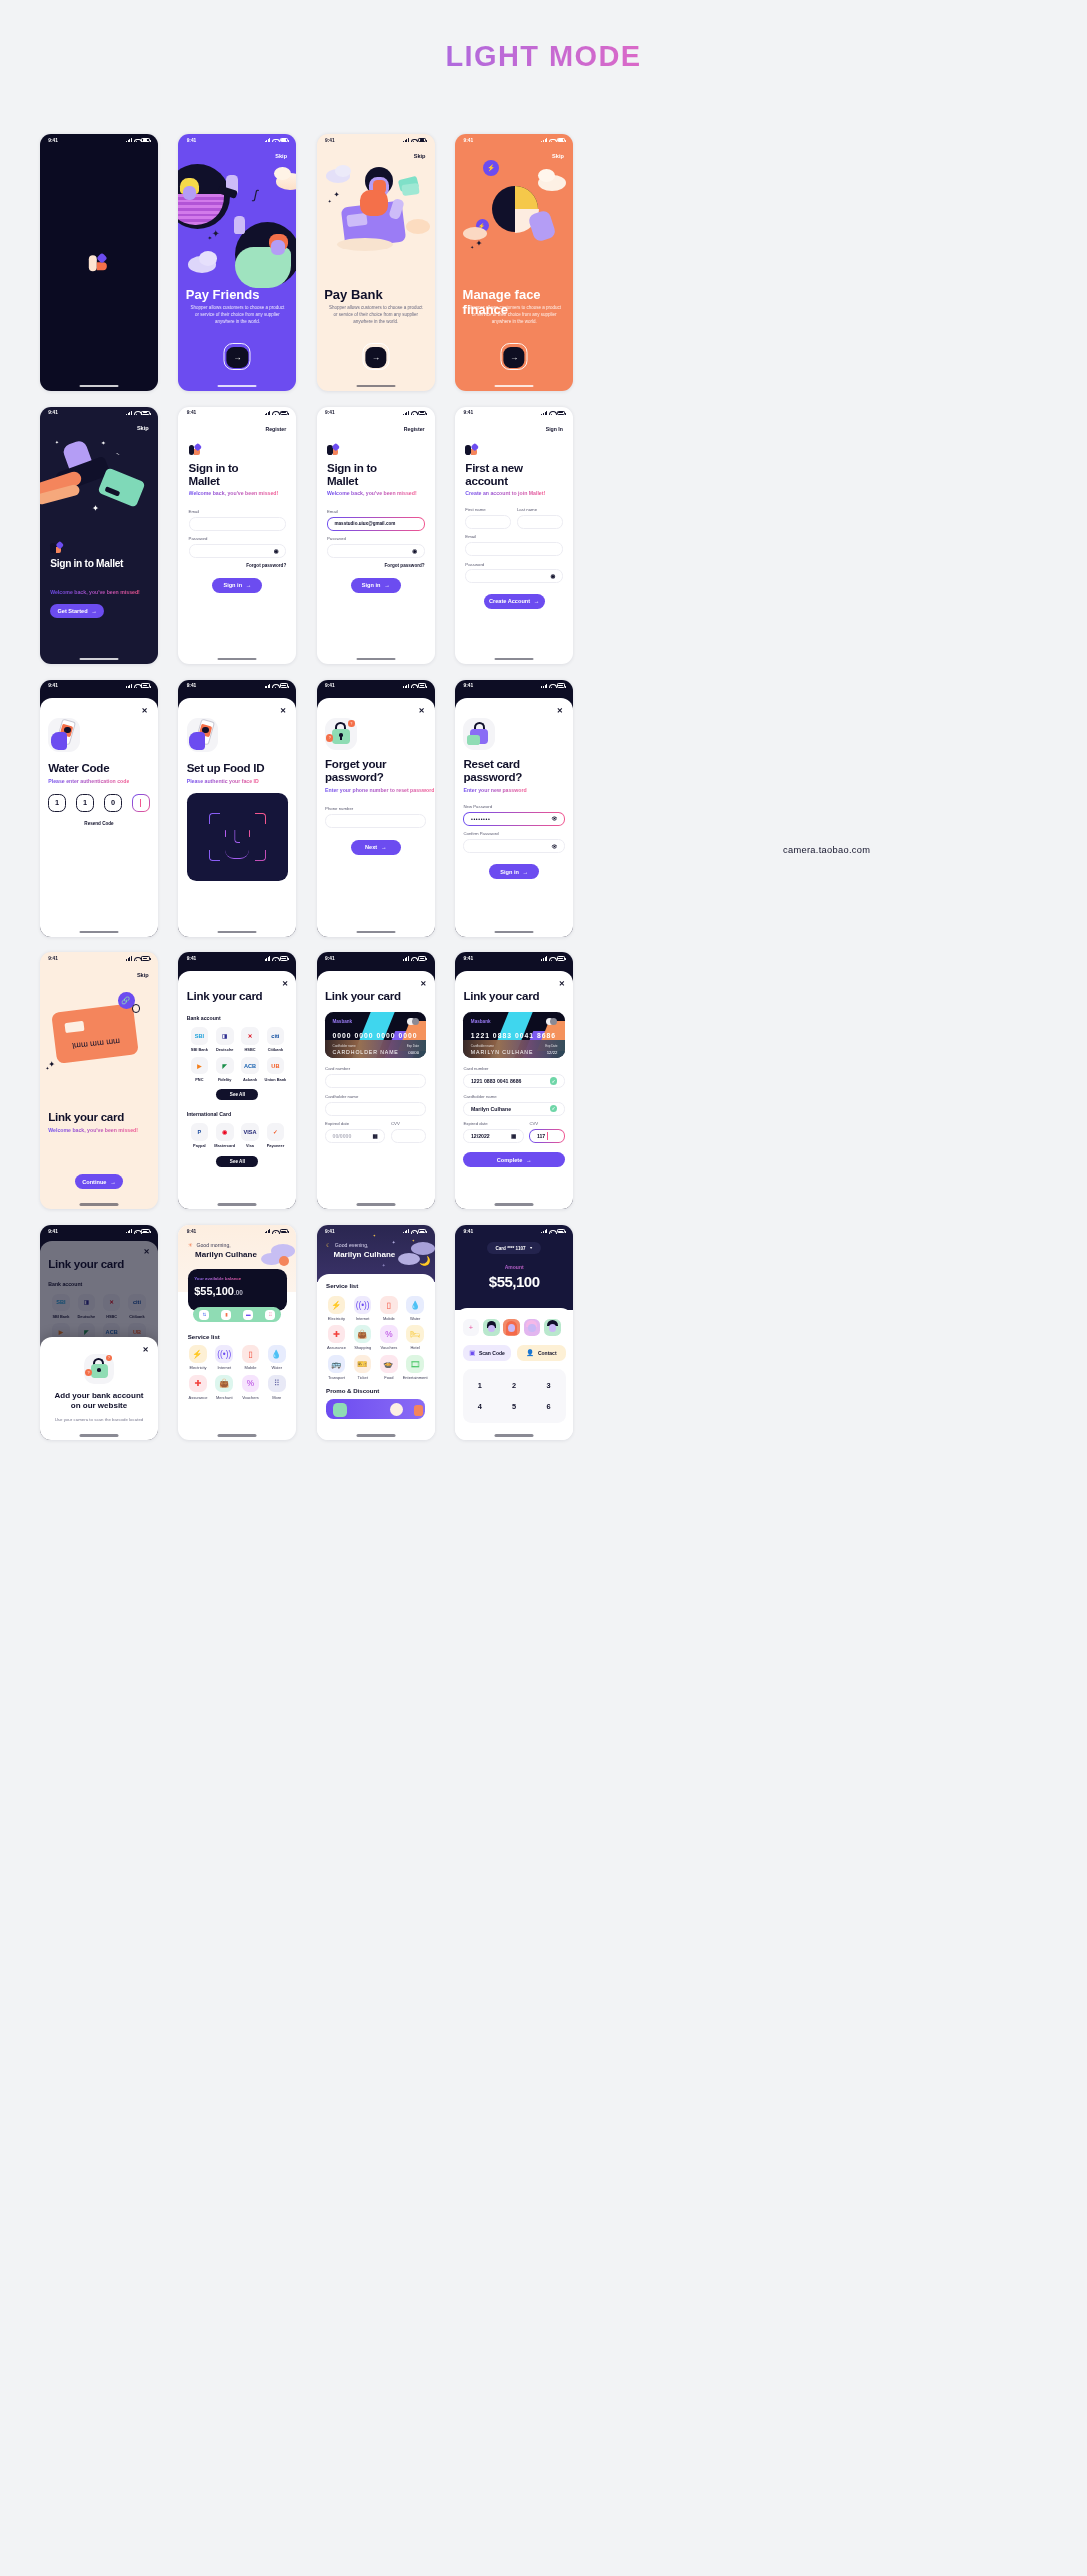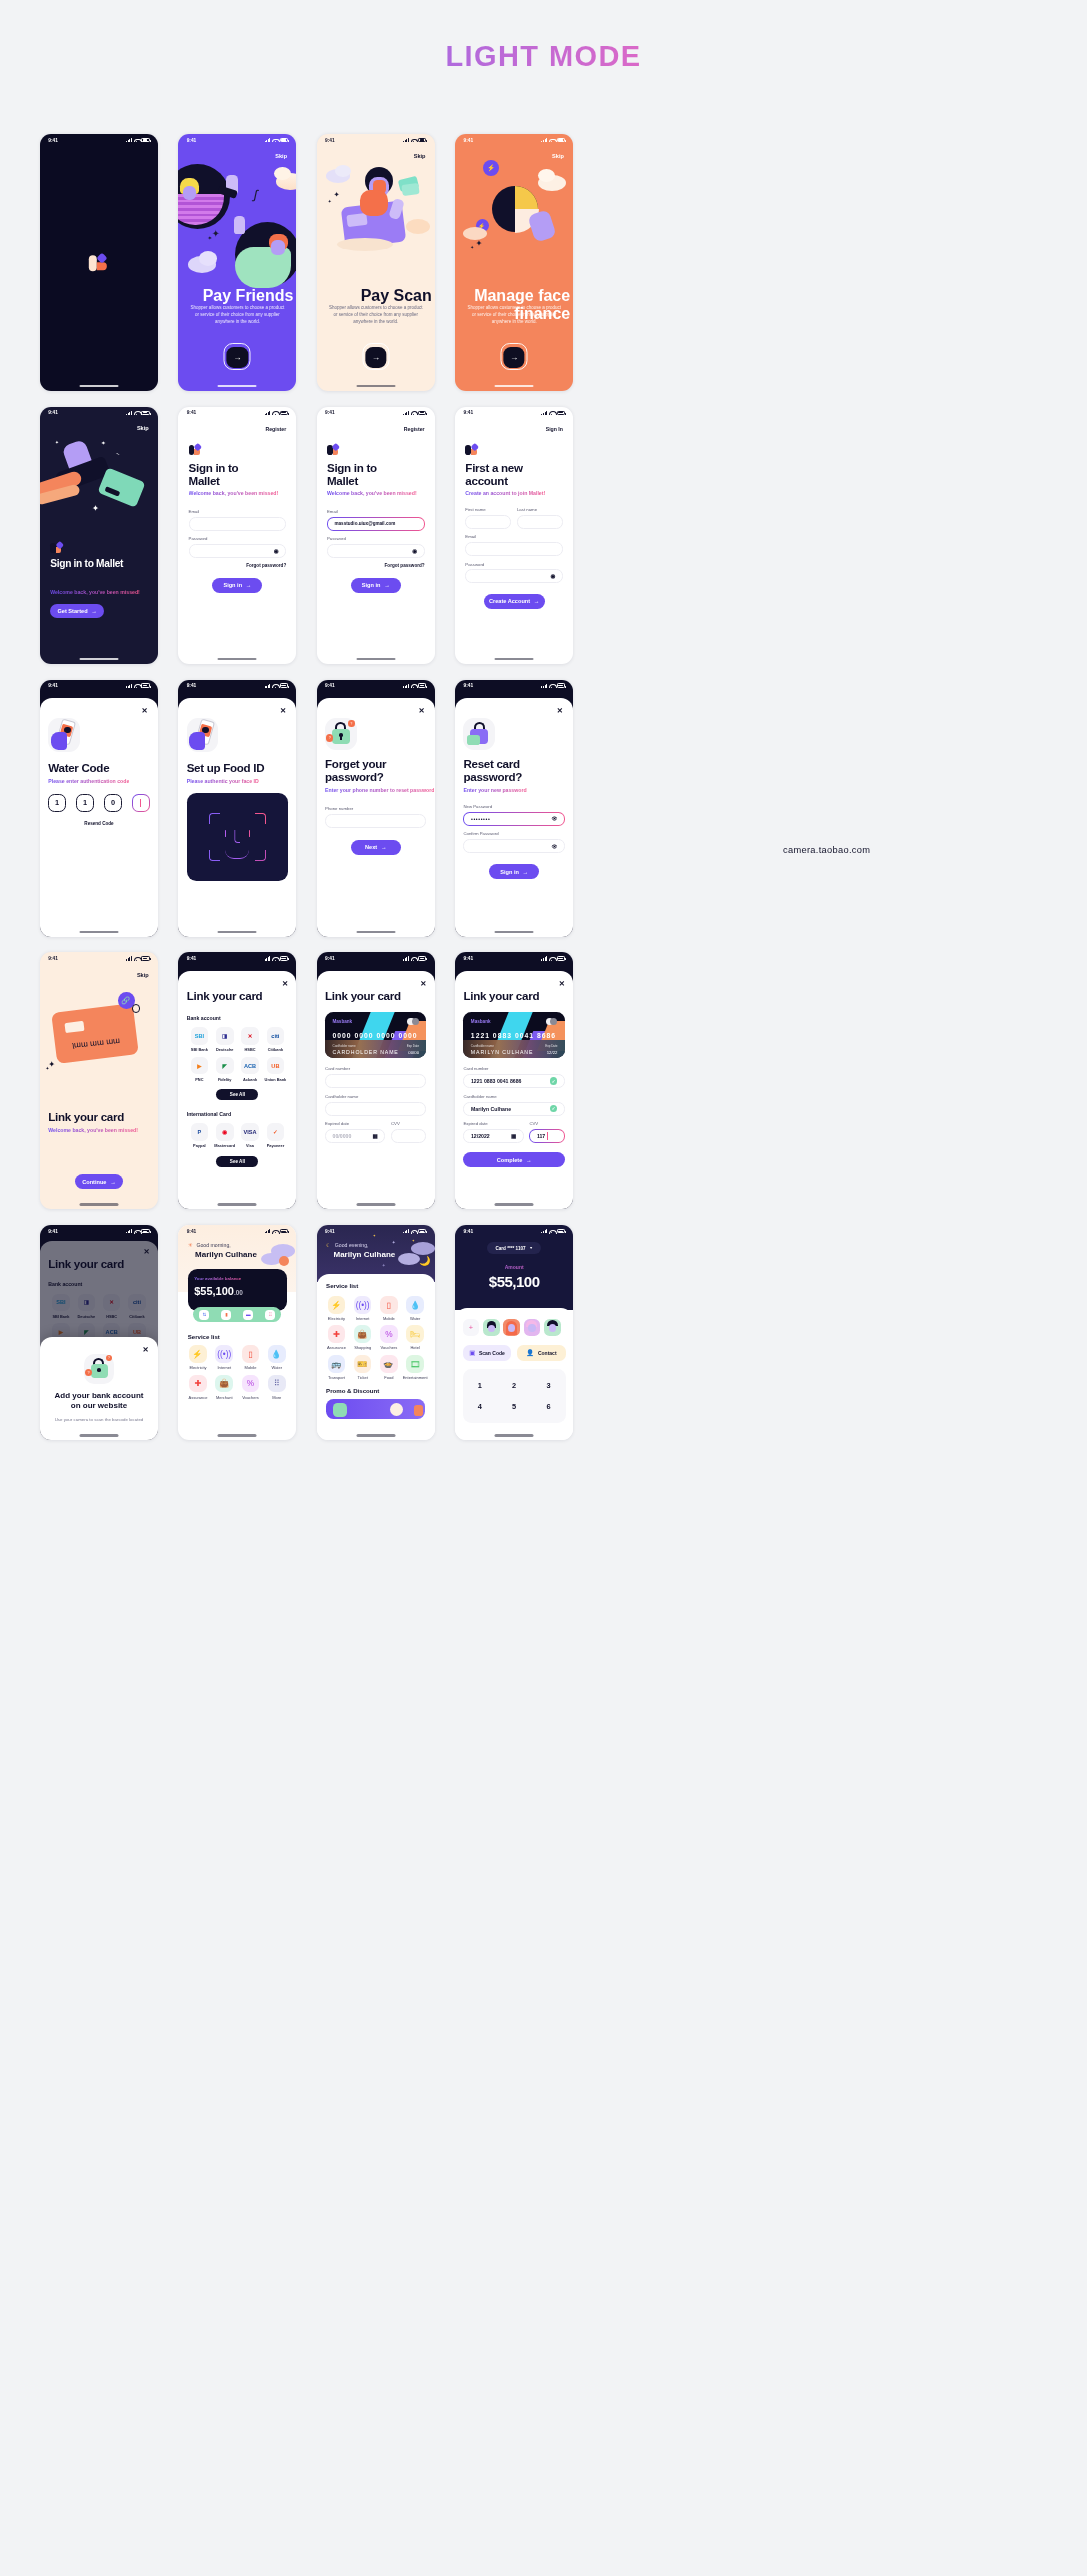--- a/index.html
+++ b/index.html
@@ -60,22 +60,22 @@
      display:flex;align-items:center;padding:0 6.5px;font-size:5.2px;font-weight:bold;color:#10102a;}
   .finput.focus{border:0.9px solid transparent;background:
      linear-gradient(#fff,#fff) padding-box,
      linear-gradient(90deg,#6c4cf0,#f2568f) border-box;}
   .btnp{background:#6c4cf0;color:#fff;border-radius:9.3px;height:15px;display:flex;
     align-items:center;justify-content:center;gap:3.7px;font-size:5.6px;font-weight:bold;cursor:pointer;}
   .btnd{background:#11112b;color:#fff;border-radius:8.3px;height:11px;display:flex;
     align-items:center;justify-content:center;font-size:4.6px;font-weight:bold;}
   .eye{margin-left:auto;font-size:5.6px;color:#10102a;}
   .ob-skip{position:absolute;right:9.3px;top:18.5px;color:#fff;font-size:5.6px;font-weight:bold;cursor:pointer;}
-  .ob-title{position:absolute;left:7.4px;right:3px;top:153px;text-align:right;
-     color:#fff;font-size:16px;font-weight:bold;}
+  .ob-title{position:absolute;left:7.4px;right:12px;top:153px;text-align:left;
+     color:#fff;font-size:13px;font-weight:bold;}
   .ob-title.dk{color:#10102a;}
   .ob-desc{position:absolute;left:10.2px;right:10.2px;top:171px;text-align:center;
      color:rgba(255,255,255,.88);font-size:4.5px;line-height:1.55;}
   .ob-desc.dk{color:#6a6a80;}
   .ob-next{position:absolute;left:50%;transform:translateX(-50%);bottom:23px;
      width:21.3px;height:21.3px;border-radius:7.4px;background:#0e0e22;color:#fff;
      display:flex;align-items:center;justify-content:center;font-size:8.3px;cursor:pointer;}
   .ob-ring{position:absolute;left:50%;transform:translateX(-50%);bottom:21.3px;
      width:27px;height:27px;border-radius:9.3px;border:1.4px solid rgba(255,255,255,.9);}
 
@@ -218,21 +218,21 @@
         <div style="position:absolute;left:30px;top:80px;width:20.4px;height:12px;border-radius:2.8px;background:#cdbcf8;transform:rotate(-7deg);"></div>
         <div style="position:absolute;left:43px;top:56px;width:28px;height:26px;border-radius:10.2px;background:#f4704a;"></div>
         <div style="position:absolute;left:74px;top:65px;width:11px;height:20.4px;background:#cdbcf8;border-radius:4.6px;transform:rotate(18deg);"></div>
         <div style="position:absolute;left:82px;top:44px;width:18.5px;height:12px;border-radius:2.8px;background:#7fe0c8;transform:rotate(-14deg);"></div>
         <div style="position:absolute;left:85px;top:50px;width:16.7px;height:11px;border-radius:2.8px;background:#9fe8d4;transform:rotate(-8deg);"></div>
         <div style="position:absolute;left:16.7px;top:56px;color:#1a1a33;font-size:7.4px;">✦</div>
         <div style="position:absolute;left:11px;top:65px;color:#1a1a33;font-size:4.6px;">✦</div>
         <div style="position:absolute;left:89px;top:85px;width:24px;height:15px;border-radius:50%;background:#fcdcc0;"></div>
         <div style="position:absolute;left:20.4px;top:104px;width:56px;height:13px;border-radius:50%;background:#f8e3cf;"></div>
       </div>
-      <div class="ob-title dk">Pay Scan</div>
+      <div class="ob-title dk">Pay Bank</div>
       <div class="ob-desc dk">Shopper allows customers to choose a product or service of their choice from any supplier anywhere in the world.</div>
       <div class="ob-ring" style="border-color:#fff;"></div>
       <div class="ob-next">→</div>
       <div class="homebar"></div>
     </div>
 
     <div class="phone p-r1" style="background:#f4855c;">
       <div class="sb dark">
         <span>9:41</span>
         <span class="sb-icons">

